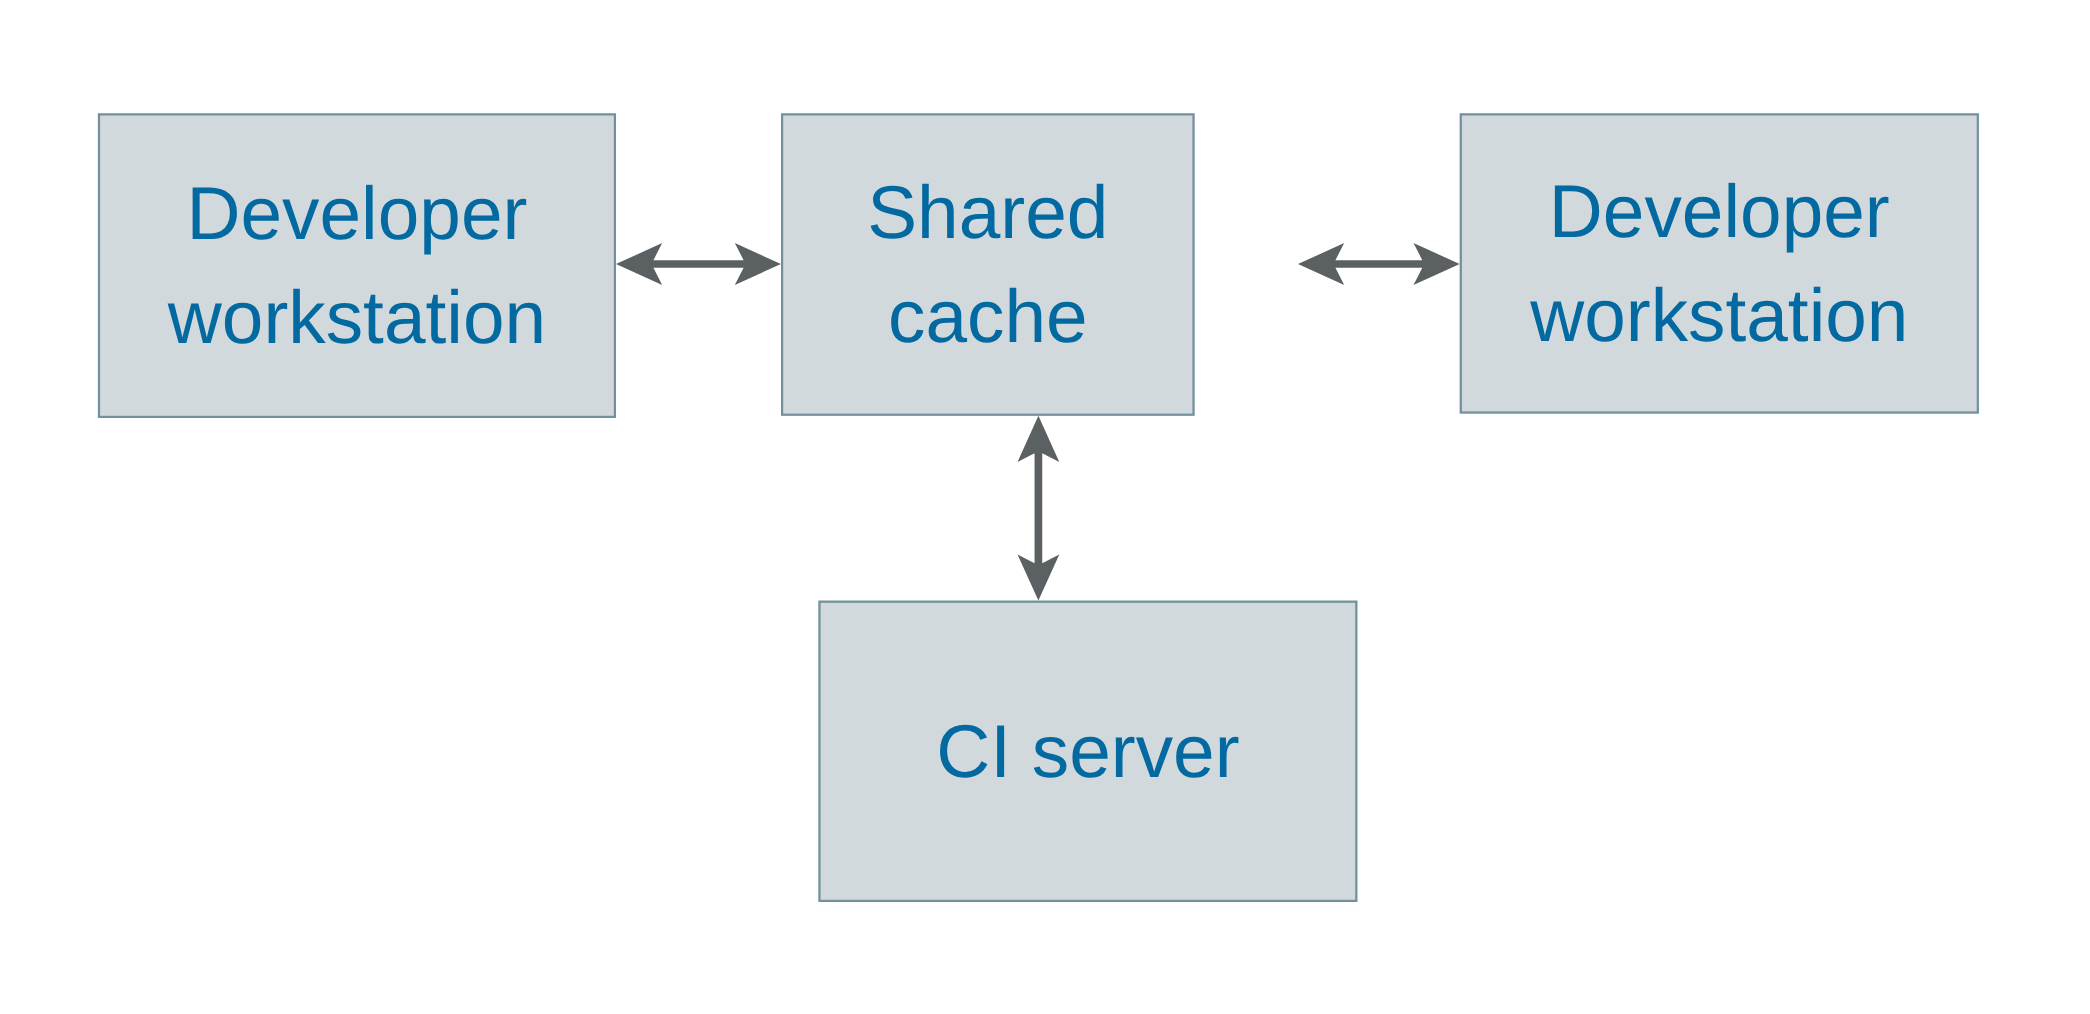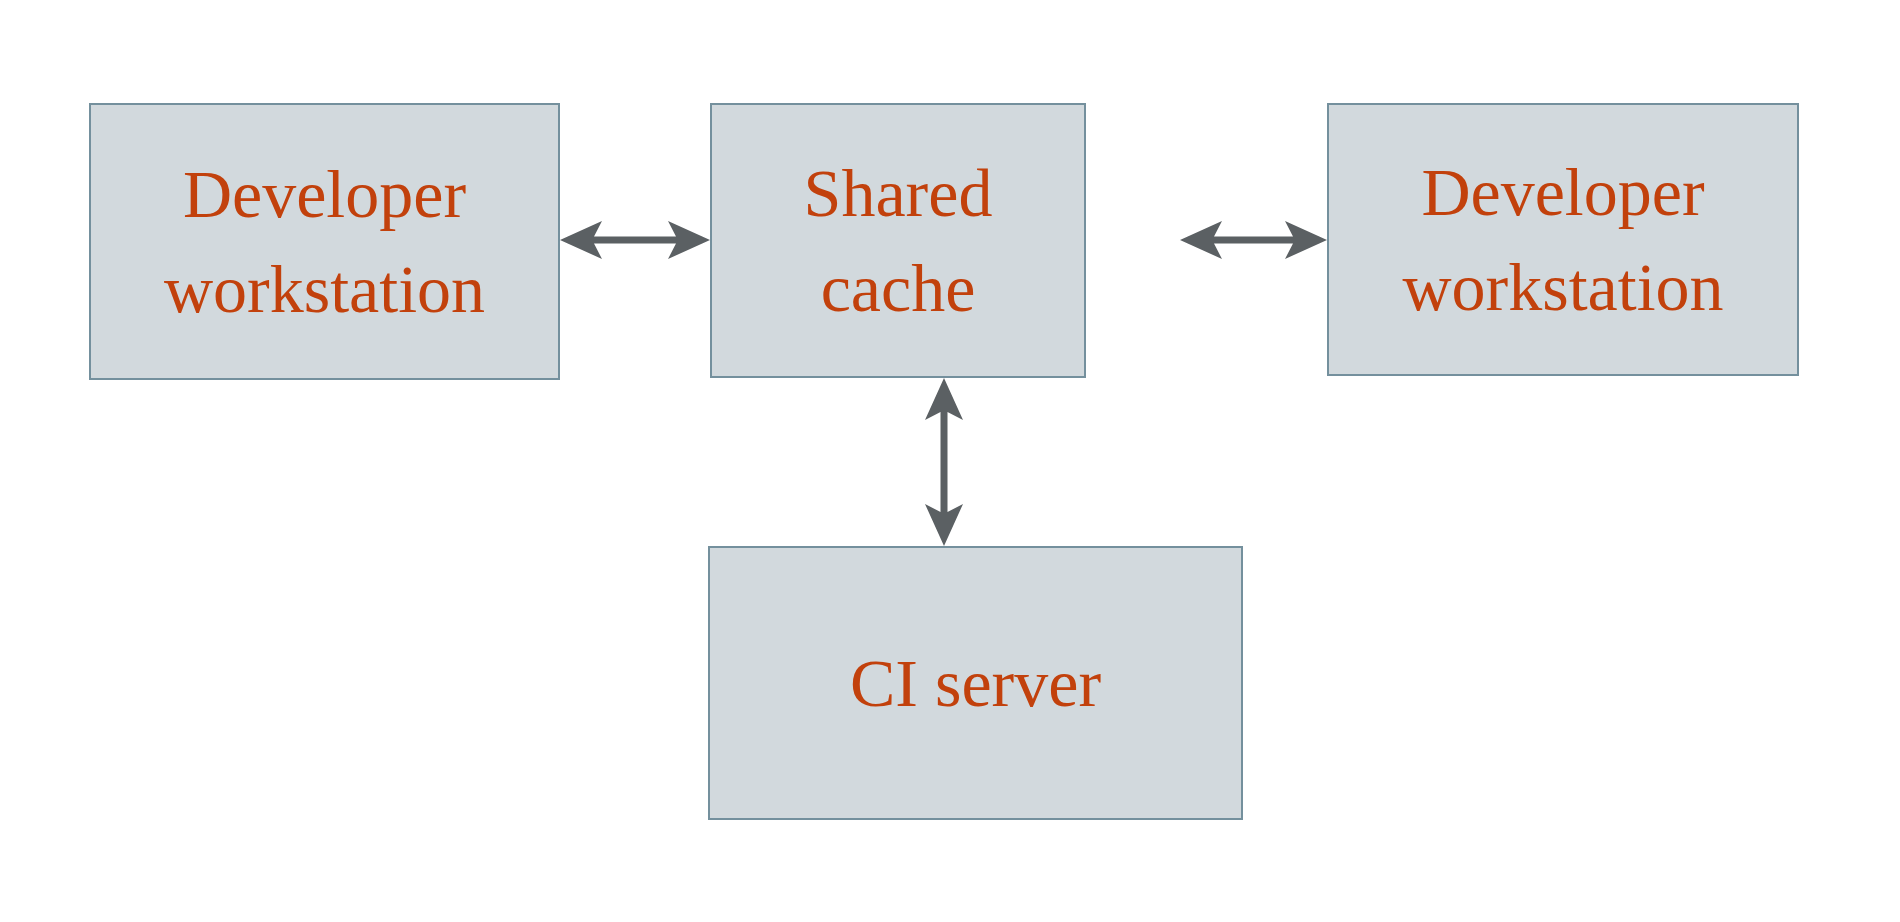--- a/index.html
+++ b/index.html
@@ -27,29 +27,28 @@
     display: flex;
     align-items: center;
     justify-content: center;
     text-align: center;
   }
 
   .node-label {
     white-space: pre-line;
     font-size: 68px;
     line-height: 95px;
-    color: #c2410c;
+    color: #0369a1;
     letter-spacing: 0px;
-    font-family: Liberation Serif, serif;
   }
 
   #node-dev-left   { left: 89px;   top: 103px; width: 471px; height: 277px; }
   #node-cache      { left: 710px;  top: 103px; width: 376px; height: 275px; }
   #node-dev-right  { left: 1327px; top: 103px; width: 472px; height: 273px; }
-  #node-ci         { left: 708px;  top: 546px; width: 535px; height: 274px; }
+  #node-ci         { left: 744px;  top: 546px; width: 490px; height: 274px; }
 
   .arrow {
     position: absolute;
     display: block;
   }
 
   #arrow-left  { left: 560px;  top: 218px; }
   #arrow-right { left: 1180px; top: 218px; }
   #arrow-down  { left: 922px;  top: 378px; }
 </style>

